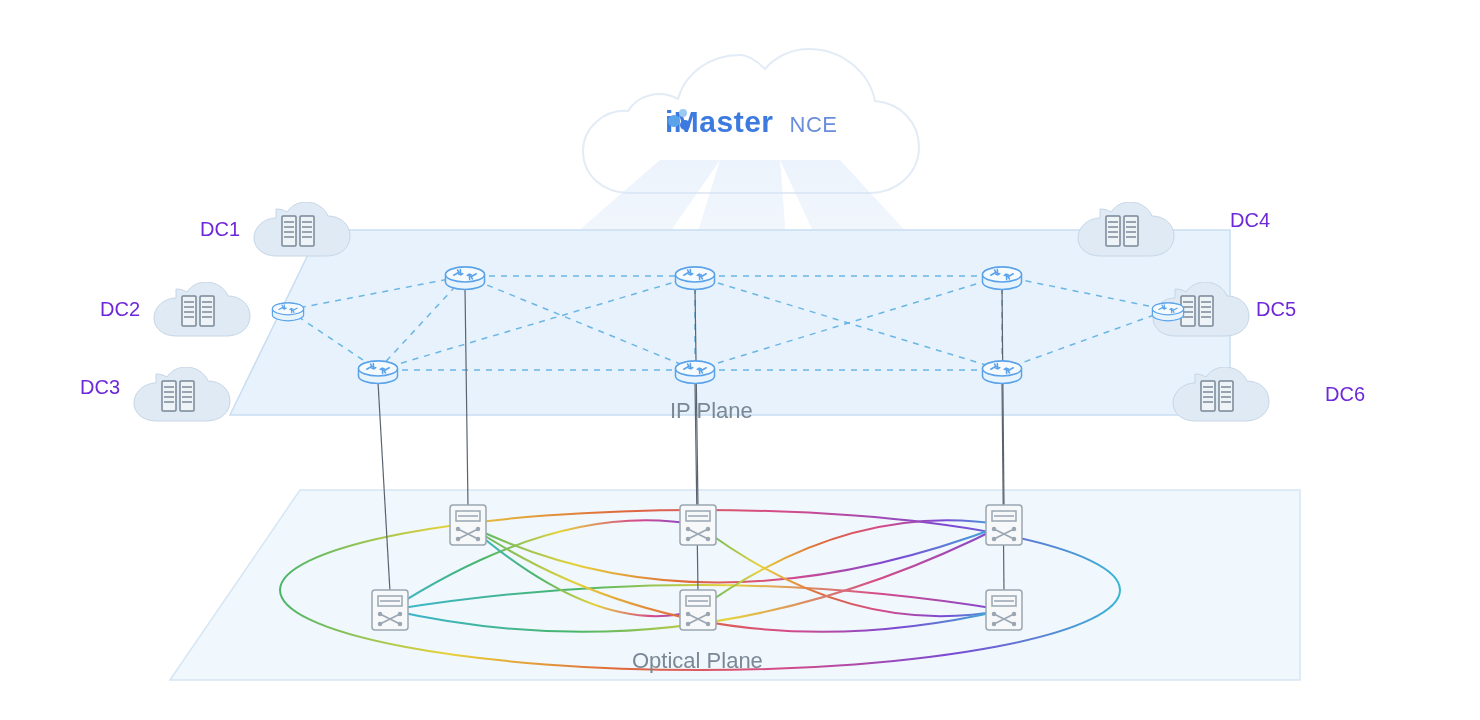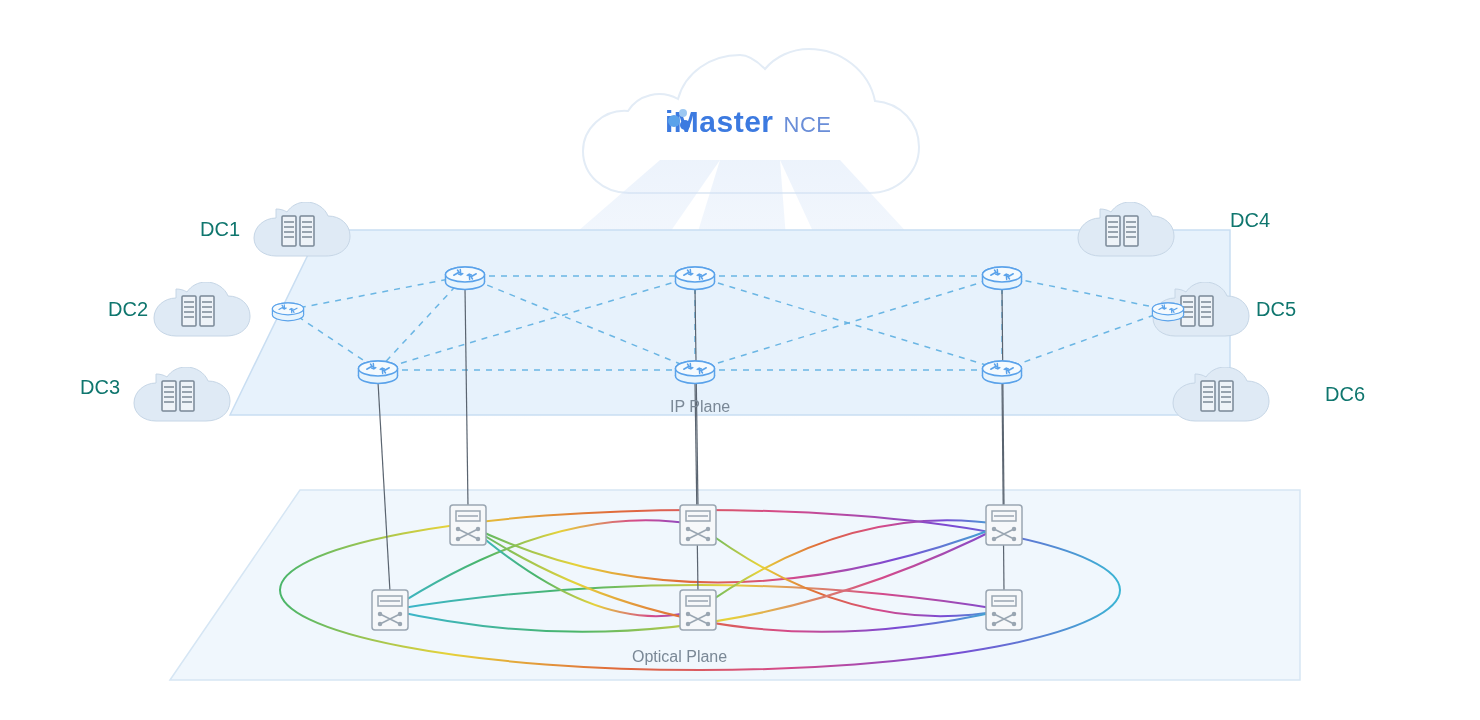--- a/index.html
+++ b/index.html
@@ -1,21 +1,21 @@
 <!DOCTYPE html>
 <html><head>
 <meta charset="utf-8">
 <style>
   html,body{margin:0;padding:0;width:1480px;height:720px;background:#fff;font-family:Arial,Helvetica,sans-serif;overflow:hidden}
   .stage{position:relative;width:1480px;height:720px}
   svg{position:absolute;left:0;top:0}
-  .lbl{position:absolute;font-size:20px;color:#0f766e}
-  .sublbl{position:absolute;font-size:16px;color:#7a8896}
+  .lbl{position:absolute;font-size:20px;color:#6d28d9}
+  .sublbl{position:absolute;font-size:22px;color:#7a8896}
   .brand{position:absolute;font-size:30px;font-weight:600;color:#3c7ae0;letter-spacing:0.5px}
-  .brand .n{font-size:22px;font-weight:500;color:#6a8ed8;margin-left:10px}
+  .brand .n{font-size:22px;font-weight:500;color:#6a8ed8;margin-left:16px}
   .dc-icon{position:absolute;width:90px;height:48px}
   .router{position:absolute;width:46px;height:30px}
   .router.small{width:36px;height:24px}
   .oxc{position:absolute;width:40px;height:44px}
 </style>
 </head>
 <body>
 <div class="stage">
 
 <svg width="1480" height="720">
@@ -104,21 +104,21 @@
 <div class="brand" style="left:665px;top:105px">
   <svg style="vertical-align:-4px" width="28" height="28">
     <circle cx="9" cy="16" r="6" fill="#5aa2ea"></circle>
     <circle cx="18" cy="8" r="4" fill="#9cc8f2"></circle>
     <circle cx="20" cy="20" r="5" fill="#3c7ae0"></circle>
   </svg>
   <span>iMaster</span><span class="n">NCE</span>
 </div>
 
 <div class="lbl" style="left:200px;top:218px">DC1</div>
-<div class="lbl" style="left:108px;top:298px">DC2</div>
+<div class="lbl" style="left:100px;top:298px">DC2</div>
 <div class="lbl" style="left:80px;top:376px">DC3</div>
 <div class="lbl" style="left:1230px;top:209px">DC4</div>
 <div class="lbl" style="left:1256px;top:298px">DC5</div>
 <div class="lbl" style="left:1325px;top:383px">DC6</div>
 
 <div class="sublbl" style="left:670px;top:398px">IP Plane</div>
 <div class="sublbl" style="left:632px;top:648px">Optical Plane</div>
 
 <div id="dc-icons">
       <div class="dc-icon" style="left:246px;top:202px">

